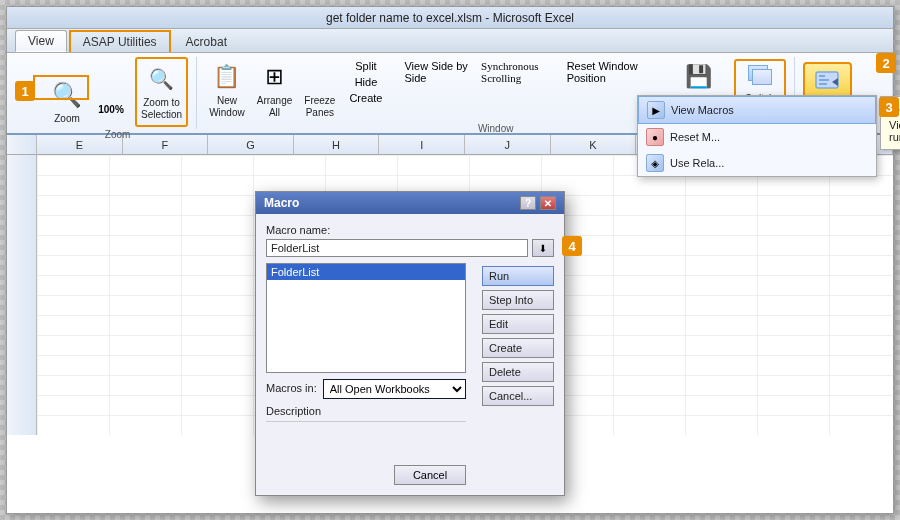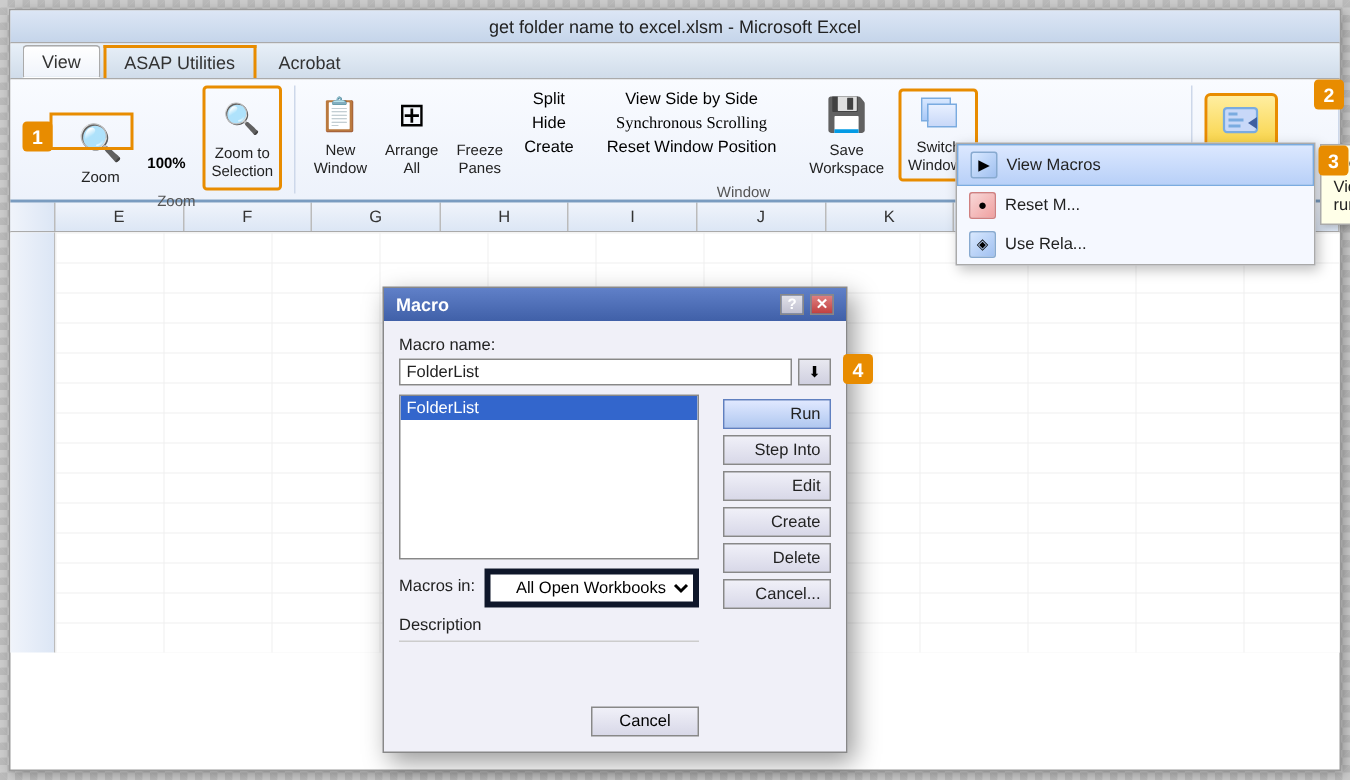--- a/index.html
+++ b/index.html
@@ -378,43 +378,42 @@
       top: 52px;
     }
 
     .macro-action-btn {
       width: 72px;
       padding: 3px 6px;
       font-size: 11px;
       background: linear-gradient(to bottom, #f0f0f8, #d8d8e8);
       border: 1px solid #888;
       cursor: pointer;
-      text-align: right;
+      text-align: left;
       color: #222;
     }
 
     .macro-action-btn.primary {
       background: linear-gradient(to bottom, #e0e8ff, #b0c8f0);
       border-color: #6080c0;
     }
 
     .macros-in-row {
       display: flex;
       align-items: center;
       gap: 6px;
       margin-bottom: 6px;
     }
 
     .macros-in-select {
       flex: 1;
-      border: 4px solid #0f172a;
+      border: 1px solid #0f172a;
       background: white;
       padding: 2px;
       font-size: 11px;
-      text-align: right;
     }
 
     .description-label {
       font-size: 11px;
       color: #222;
       margin-bottom: 4px;
     }
 
     .cancel-row {
       display: flex;
@@ -540,21 +539,21 @@
             <div class="ribbon-btn-small">
               <span style="font-size:11px;">Split</span>
             </div>
             <div class="ribbon-btn-small">
               <span style="font-size:11px;">Hide</span>
             </div>
             <div class="ribbon-btn-small">
               <span style="font-size:11px;">Create</span>
             </div>
           </div>
-          <div style="display:flex; flex-direction:column; gap:2px; margin-top:2px; margin-left:8px;">
+          <div style="display:flex; gap:2px; margin-top:2px; margin-left:8px;">
             <div class="ribbon-btn-small">
               <span style="font-size:11px;">View Side by Side</span>
             </div>
             <div class="ribbon-btn-small">
               <span style="font-size:11px;font-family:Liberation Serif, serif;">Synchronous Scrolling</span>
             </div>
             <div class="ribbon-btn-small">
               <span style="font-size:11px;">Reset Window Position</span>
             </div>
           </div>

